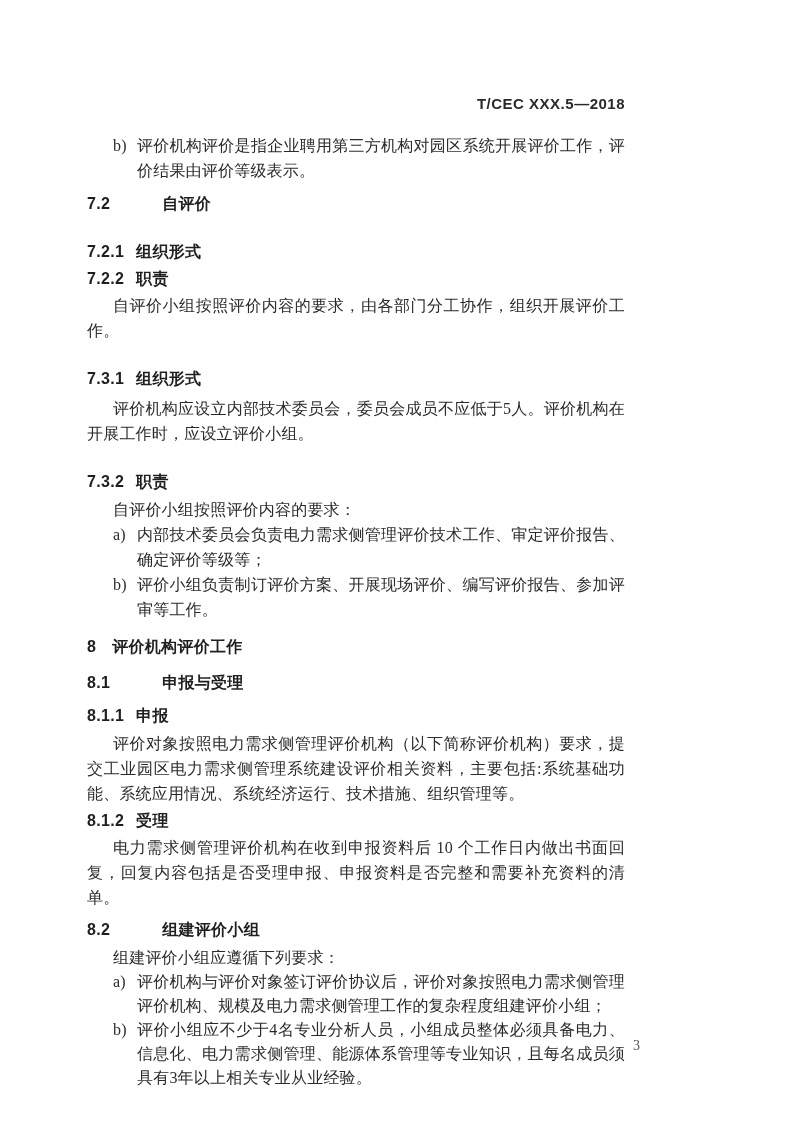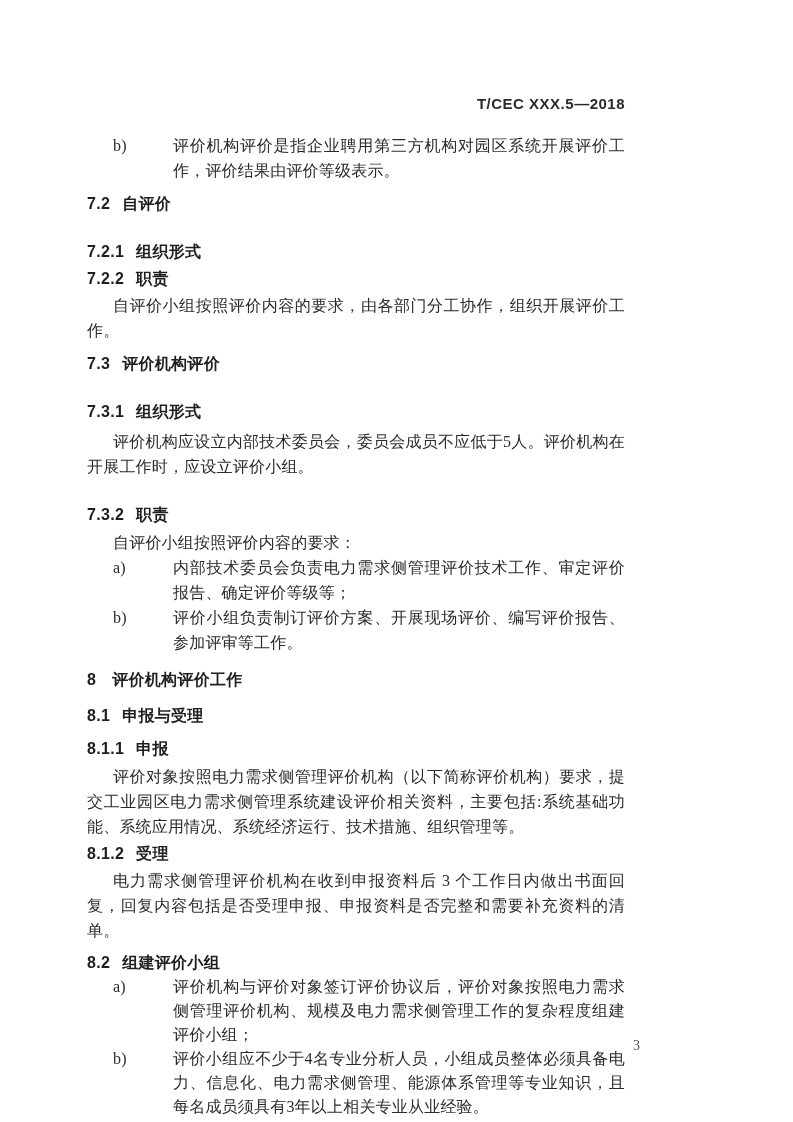--- a/index.html
+++ b/index.html
@@ -35,21 +35,21 @@
     font-family: "Liberation Sans", "DejaVu Sans", sans-serif;
     font-weight: bold;
     font-size: 16px;
     line-height: 25px;
     color: #1f1f1f;
     letter-spacing: 0.3px;
   }
   .h1 .sec-num { margin-right: 16px; }
   .h2 .sec-num, .h3 .sec-num { margin-right: 12px; }
   .h1 { margin-top: 12px; }
-  .h2 { margin-top: 8px; }
+  .h2 { margin-top: 8px; gap: 40px; }
   .h3 { margin-top: 23px; }
   
   .para {
     font-size: 16px;
     line-height: 25px;
     text-align: justify;
     text-indent: 26px;
     letter-spacing: 0.2px;
     margin-top: 3px;
   }
@@ -61,21 +61,20 @@
     line-height: 25px;
     letter-spacing: 0.2px;
   }
   .list-item .marker {
     width: 24px;
     flex-shrink: 0;
   }
   .list-item .li-text {
     flex: 1;
     text-align: justify;
-    margin-left: 36px;
   }
   .list-item.tight { line-height: 24px; }
   
   .mt20 { margin-top: 20px; }
   .mt11 { margin-top: 11px; }
   .mt8  { margin-top: 8px; }
   .mt7  { margin-top: 7px; }
   .mt5  { margin-top: 5px; }
   .mt2  { margin-top: 2px; }
   
@@ -111,24 +110,20 @@
   </div>
 
 
   <div class="h3 mt2">
     <span class="sec-num">7.2.2</span>
     <span>职责</span>
   </div>
 
   <div class="para mt2">自评价小组按照评价内容的要求，由各部门分工协作，组织开展评价工作。</div>
 
-  <div class="h2">
-    <span class="sec-num">7.3</span>
-    <span>评价机构评价</span>
-  </div>
 
   <div class="h3">
     <span class="sec-num">7.3.1</span>
     <span>组织形式</span>
   </div>
 
   <div class="para mt5">评价机构应设立内部技术委员会，委员会成员不应低于5人。评价机构在开展工作时，应设立评价小组。</div>
 
   <div class="h3">
     <span class="sec-num">7.3.2</span>
@@ -161,27 +156,28 @@
     <span>申报</span>
   </div>
 
   <div class="para">评价对象按照电力需求侧管理评价机构（以下简称评价机构）要求，提交工业园区电力需求侧管理系统建设评价相关资料，主要包括:系统基础功能、系统应用情况、系统经济运行、技术措施、组织管理等。</div>
 
   <div class="h3 mt2">
     <span class="sec-num">8.1.2</span>
     <span>受理</span>
   </div>
 
-  <div class="para mt2">电力需求侧管理评价机构在收到申报资料后 3 个工作日内做出书面回复，回复内容包括是否受理申报、申报资料是否完整和需要补充资料的清单。</div>
+  <div class="para mt2">电力需求侧管理评价机构在收到申报资料后 10 个工作日内做出书面回复，回复内容包括是否受理申报、申报资料是否完整和需要补充资料的清单。</div>
 
   <div class="h2 mt7">
     <span class="sec-num">8.2</span>
     <span>组建评价小组</span>
   </div>
 
+  <div class="para">组建评价小组应遵循下列要求：</div>
 
   <div class="list-item tight">
     <span class="marker">a)</span>
     <span class="li-text">评价机构与评价对象签订评价协议后，评价对象按照电力需求侧管理评价机构、规模及电力需求侧管理工作的复杂程度组建评价小组；</span>
   </div>
   <div class="list-item tight">
     <span class="marker">b)</span>
     <span class="li-text">评价小组应不少于4名专业分析人员，小组成员整体必须具备电力、信息化、电力需求侧管理、能源体系管理等专业知识，且每名成员须具有3年以上相关专业从业经验。</span>
   </div>
 

